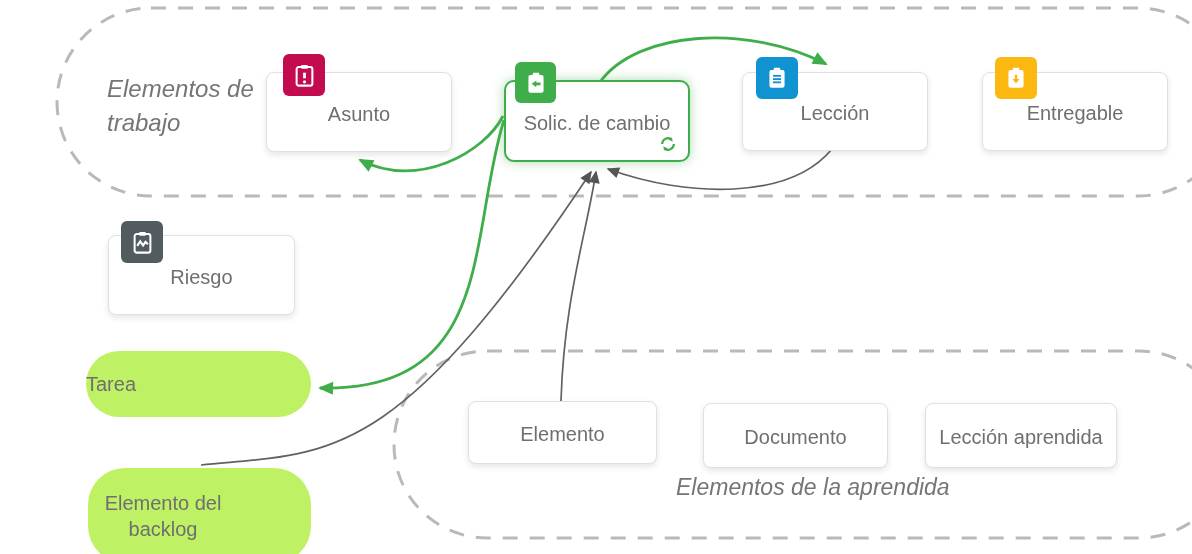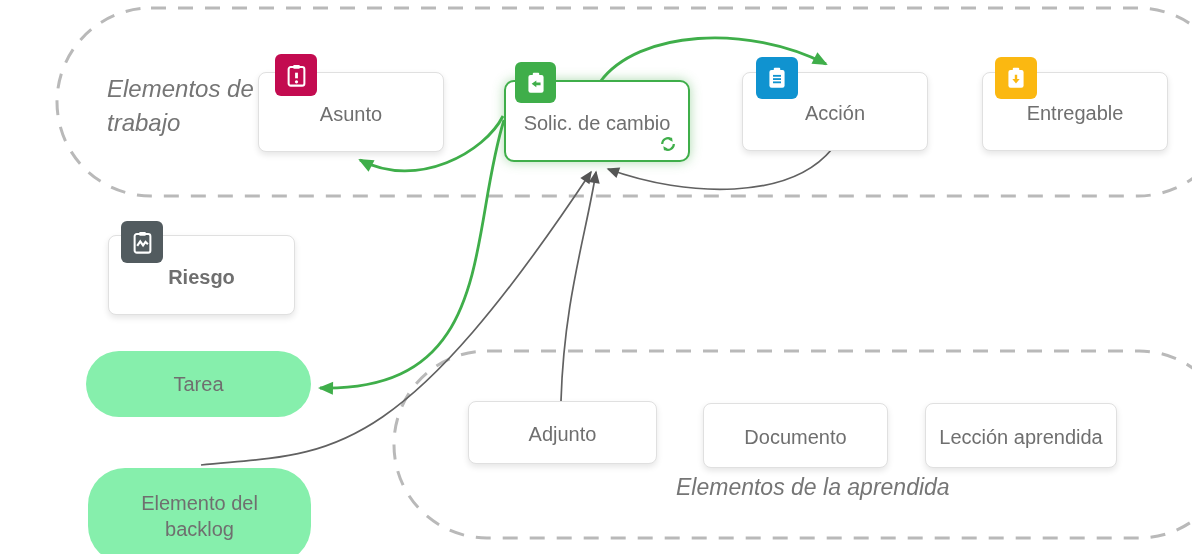--- a/index.html
+++ b/index.html
@@ -12,44 +12,44 @@
   
   .group-label{position:absolute;z-index:2;font-style:italic;color:#757575;}
   #label-work{left:59px;top:72px;width:170px;font-size:24px;line-height:34px;}
   #label-library{left:628px;top:474px;width:400px;font-size:23px;}
 
   
   .card{position:absolute;z-index:3;background:#ffffff;border:1px solid #e0e0e0;border-radius:8px;
         box-shadow:0 3px 6px rgba(0,0,0,0.10);display:flex;align-items:center;justify-content:center;
         color:#6f6f6f;font-size:20px;}
   .card .lbl{padding-top:4px;}
-  #card-asunto{left:210px;top:72px;width:184px;height:78px;}
+  #card-asunto{left:218px;top:72px;width:184px;height:78px;}
   #card-solic{left:456px;top:80px;width:182px;height:78px;border:2.5px solid #3fae4a;border-radius:10px;
               box-shadow:0 0 12px rgba(76,175,80,0.45);text-align:center;}
   #card-accion{left:694px;top:72px;width:184px;height:77px;}
   #card-entregable{left:934px;top:72px;width:184px;height:77px;text-align:right;}
-  #card-riesgo{left:60px;top:235px;width:185px;height:78px;font-weight:bold;}
+  #card-riesgo{left:60px;top:235px;width:185px;height:78px;}
   #card-adjunto{left:420px;top:401px;width:187px;height:61px;}
   #card-documento{left:655px;top:403px;width:183px;height:63px;}
   #card-leccion{left:877px;top:403px;width:190px;height:63px;}
 
   
   .node-icon{position:absolute;width:42px;height:42px;border-radius:6px;display:flex;align-items:center;justify-content:center;}
   .ic-asunto{background:#c30b50;left:16px;top:-19px;}
   .ic-solic{background:#3fae4a;left:9px;top:-20px;width:41px;height:41px;}
   .ic-accion{background:#1093d0;left:13px;top:-16px;}
   .ic-entregable{background:#fbb811;left:12px;top:-16px;}
   .ic-riesgo{background:#525b5f;left:12px;top:-15px;}
 
   
   .sync-badge{position:absolute;right:10px;bottom:6px;width:20px;height:20px;}
 
   
-  .pill{position:absolute;z-index:3;background:#86efac;border-radius:37px;display:flex;align-items:center;
-        justify-content:center;color:#6f6f6f;font-size:20px;text-align:center;}
+  .pill{position:absolute;z-index:3;background:#bef264;border-radius:37px;display:flex;align-items:center;
+        color:#6f6f6f;font-size:20px;text-align:center;}
   #pill-tarea{left:38px;top:351px;width:225px;height:66px;border-radius:33px;}
   #pill-backlog{left:40px;top:468px;width:223px;height:95px;line-height:26px;}
   #pill-backlog .lbl{width:150px;}
 </style>
 </head>
 <body>
 
 <div id="stage">
 
   <svg id="overlay" width="1192" height="554" viewBox="0 0 1192 554">
@@ -113,21 +113,21 @@
       <svg viewBox="0 0 24 24" width="26" height="26">
         <rect x="5" y="4.5" width="14" height="16.5" rx="2" fill="#fff"></rect>
         <rect x="9" y="2.6" width="6" height="3.4" rx="1" fill="#fff"></rect>
         <g stroke="#1093d0" stroke-width="1.7">
           <line x1="8.3" y1="10" x2="15.7" y2="10"></line>
           <line x1="8.3" y1="13" x2="15.7" y2="13"></line>
           <line x1="8.3" y1="16" x2="15.7" y2="16"></line>
         </g>
       </svg>
     </span>
-    <span class="lbl">Acción</span>
+    <span class="lbl">Lección</span>
   </div>
 
   <div id="card-entregable" class="card">
     <span class="node-icon ic-entregable">
       <svg viewBox="0 0 24 24" width="26" height="26">
         <rect x="5" y="4.5" width="14" height="16.5" rx="2" fill="#fff"></rect>
         <rect x="9" y="2.6" width="6" height="3.4" rx="1" fill="#fff"></rect>
         <polygon points="12,17 8.6,13 10.9,13 10.9,9 13.1,9 13.1,13 15.4,13" fill="#fbb811"></polygon>
       </svg>
     </span>
@@ -147,21 +147,21 @@
 
   <div id="pill-tarea" class="pill">
     <span class="lbl">Tarea</span>
   </div>
 
   <div id="pill-backlog" class="pill">
     <span class="lbl">Elemento del backlog</span>
   </div>
 
   <div id="card-adjunto" class="card">
-    <span class="lbl">Adjunto</span>
+    <span class="lbl">Elemento</span>
   </div>
   <div id="card-documento" class="card">
     <span class="lbl">Documento</span>
   </div>
   <div id="card-leccion" class="card">
     <span class="lbl">Lección aprendida</span>
   </div>
 
 </div>
 

